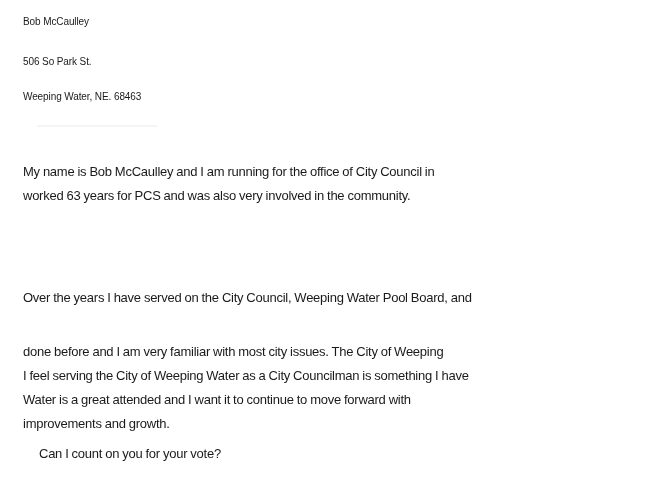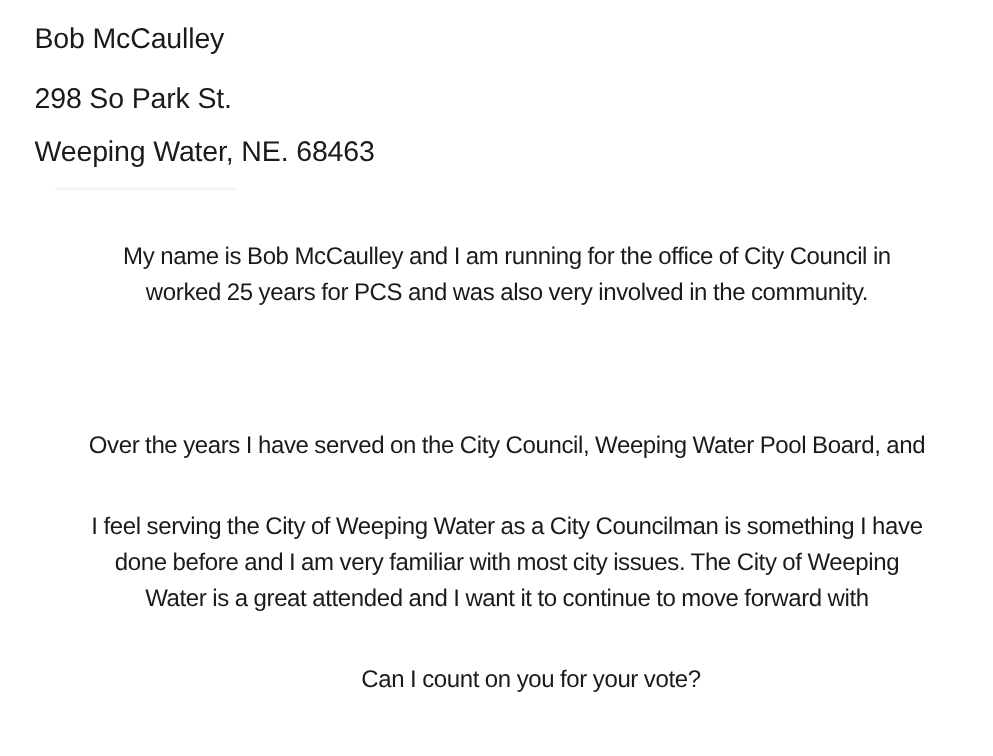--- a/index.html
+++ b/index.html
@@ -17,70 +17,70 @@
     }
     .doc {
       position: absolute;
       left: 23px;
       top: 0;
       width: 630px;
     }
     .addr-line {
       position: absolute;
       left: 0;
-      font-size: 19px;
+      font-size: 10px;
       white-space: nowrap;
       letter-spacing: -0.1px;
     }
     .faint-rule {
       position: absolute;
       left: 14px;
       top: 125px;
       width: 120px;
       height: 2px;
       background: #f4f4f4;
     }
     .para {
       position: absolute;
       left: 0;
       width: 630px;
-      font-size: 16px;
+      font-size: 13px;
       line-height: 24px;
       letter-spacing: -0.25px;
       word-spacing: -0.3px;
-      text-align: center;
     }
     .para .ln {
       display: block;
       white-space: nowrap;
     }
   </style>
 </head>
 <body>
 
 <div class="doc">
 
   <div class="addr-line" style="top:16px;">Bob McCaulley</div>
-  <div class="addr-line" style="top:56px;">298 So Park St.</div>
+  <div class="addr-line" style="top:56px;">506 So Park St.</div>
   <div class="addr-line" style="top:91px;">Weeping Water, NE. 68463</div>
 
   <div class="faint-rule"></div>
 
   <div class="para" style="top:160px;">
     <span class="ln">My name is Bob McCaulley and I am running for the office of City Council in</span>
-    <span class="ln">worked 25 years for PCS and was also very involved in the community.</span>
+    <span class="ln">worked 63 years for PCS and was also very involved in the community.</span>
   </div>
 
   <div class="para" style="top:286px;">
     <span class="ln">Over the years I have served on the City Council, Weeping Water Pool Board, and</span>
   </div>
 
   <div class="para" style="top:340px;">
+    <span class="ln">done before and I am very familiar with most city issues.  The City of Weeping</span>
     <span class="ln">I feel serving the City of Weeping Water as a City Councilman is something I have</span>
-    <span class="ln">done before and I am very familiar with most city issues.  The City of Weeping</span>
     <span class="ln">Water is a great attended and I want it to continue to move forward with</span>
+    <span class="ln">improvements and growth.</span>
   </div>
 
   <div class="para" style="top:442px;margin-left:16px;">
     <span class="ln">Can I count on you for your vote?</span>
   </div>
 
 </div>
 
 </body></html>

